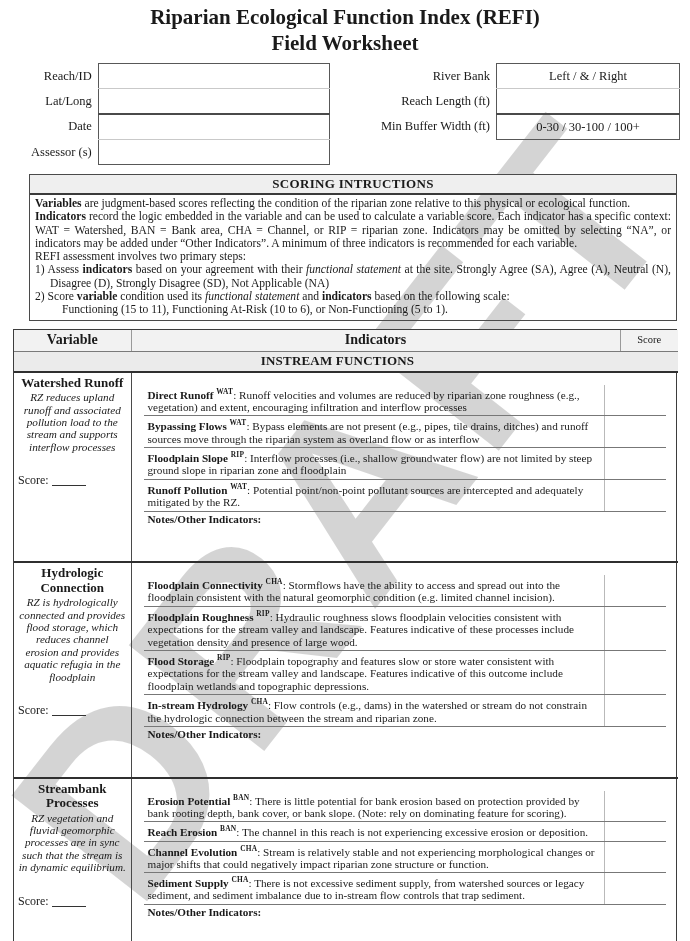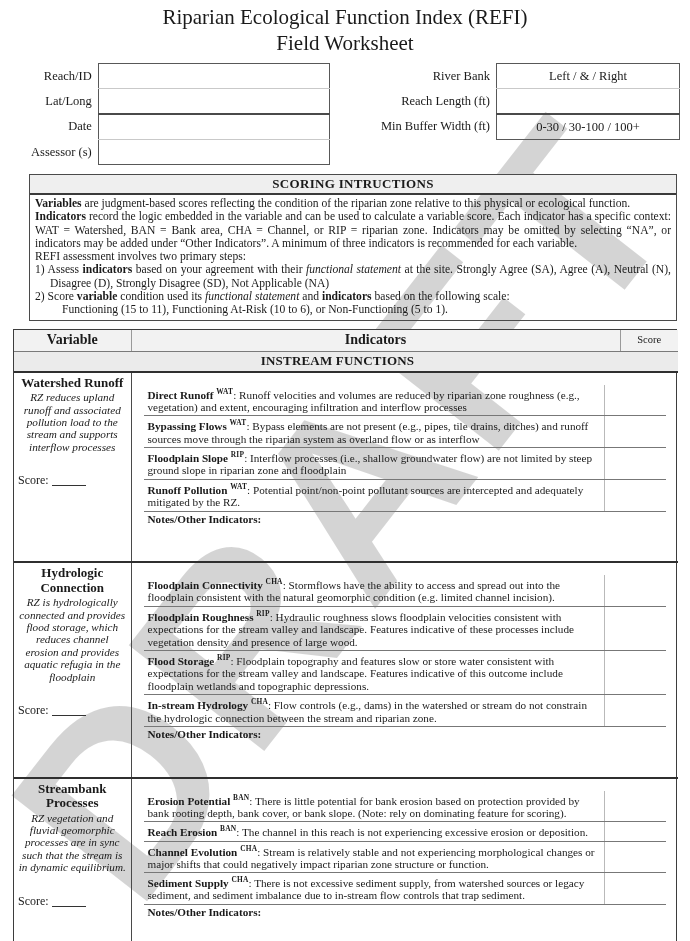--- a/index.html
+++ b/index.html
@@ -48,21 +48,21 @@
   #content { position: relative; z-index: 10; }
 
   
   .title-block {
     text-align: center;
     padding-top: 4px;
   }
   .title-line {
     font-size: 21px;
     line-height: 26px;
-    font-weight: normal;
+    font-weight: bold;
     font-family: "Liberation Serif", serif;
   }
 
   
   .header-form {
     margin-top: 7px;
     display: flex;
     justify-content: flex-start;
     padding: 0 8px 0 14px;
     margin-left: 16px;

